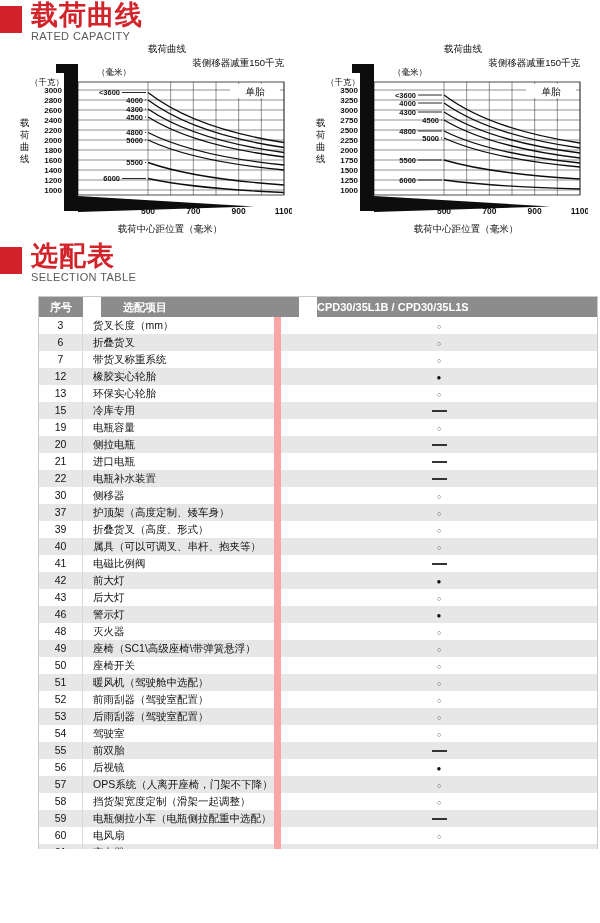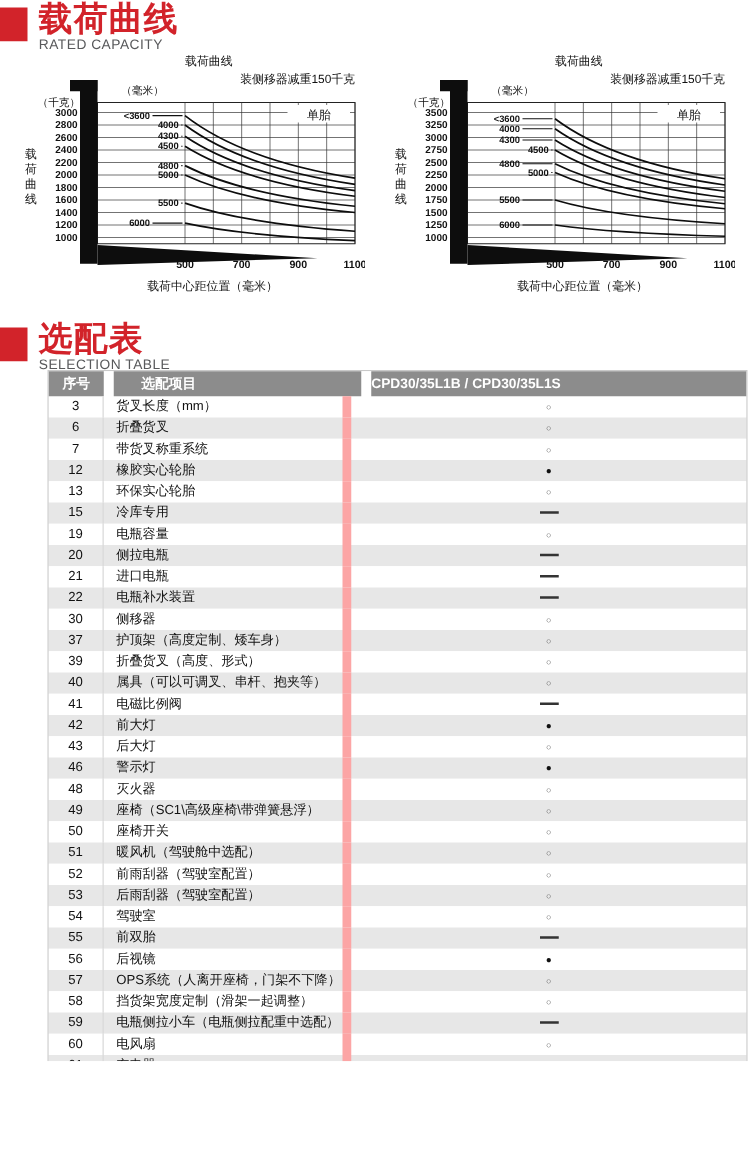--- a/index.html
+++ b/index.html
@@ -6,27 +6,27 @@
   #page{
     position:relative;width:600px;height:849px;background:#fff;overflow:hidden;
     font-family:"Liberation Sans","DejaVu Sans",sans-serif;color:#111;
   }
   
   .sec{position:absolute;left:0;display:flex;gap:9px;}
   .red-sq{width:22px;height:27px;background:var(--red,#d2232a);margin-top:5px;}
   .sec-text{display:flex;flex-direction:column;}
   .sec-zh{font-size:27px;font-weight:bold;color:var(--red,#d2232a);line-height:1.05;letter-spacing:1px;}
   .sec-en{font-size:11px;font-weight:normal;color:var(--engray,#58595b);letter-spacing:.4px;margin-top:1px;}
-  #sec1{top:1px;} #sec2{top:257px;}
+  #sec1{top:1px;} #sec2{top:242px;}
   
   .chart-svg{position:absolute;top:42px;width:280px;height:196px;}
   #chart0{left:12px;} #chart1{left:308px;}
   
   #sel-table{position:absolute;left:38px;top:296px;width:558px;border:1px solid var(--tborder,#c9c9c9);background:#fff;}
-  .thead{display:grid;grid-template-columns:44px 198px 1fr;column-gap:8px;height:20px;background:#fff;}
+  .thead{display:grid;grid-template-columns:44px 198px 1fr;column-gap:18px;height:20px;background:#fff;}
   .thead>div{background:var(--hgray,#8c8c8c);color:#fff;font-size:11px;font-weight:bold;line-height:20px;}
   .h-no{text-align:center;}
   .h-item{padding-left:22px;}
   .h-model{}
   .trow{display:grid;grid-template-columns:44px 198px 1fr;height:17px;align-items:center;font-size:10.5px;background:#fff;}
   .trow.alt{background:var(--ralt,#e7e7e7);}
   .c-no{text-align:center;border-right:1px solid #d9d9d9;line-height:17px;height:17px;}
   .c-item{padding-left:10px;border-right:7px solid #fca5a5;line-height:17px;height:17px;white-space:nowrap;overflow:hidden;}
   .c-val{text-align:center;line-height:17px;height:17px;}
   .sym-circ{font-size:7px;color:#444;}

